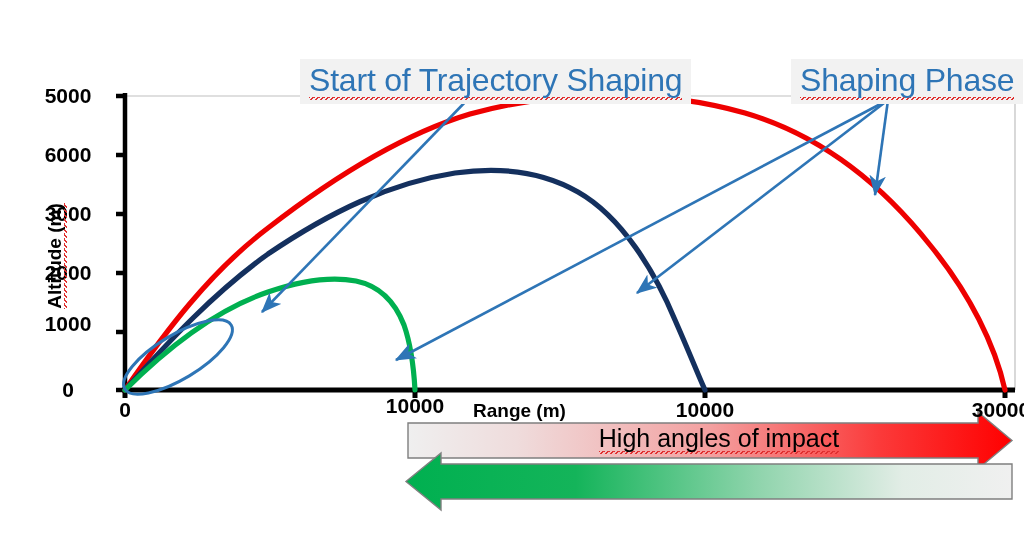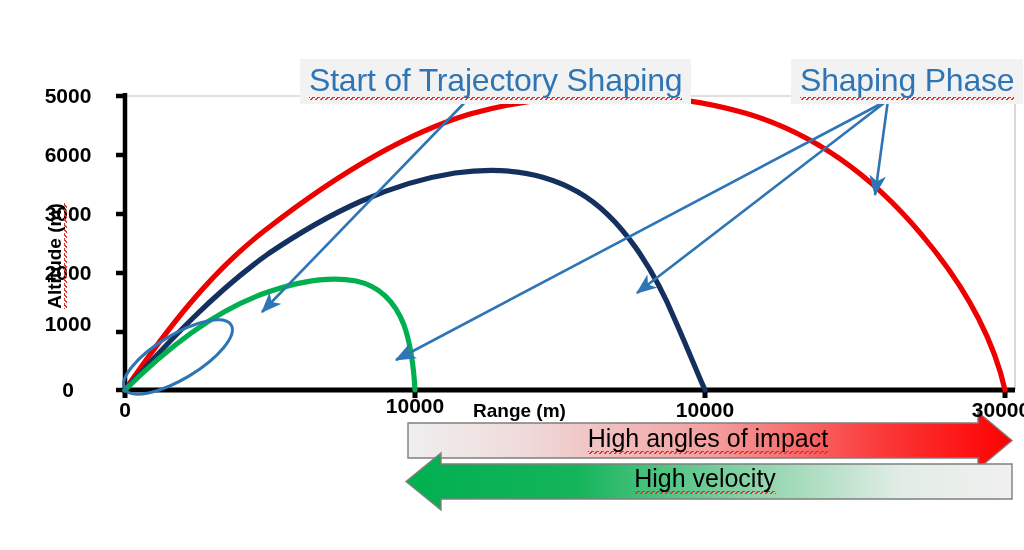--- a/index.html
+++ b/index.html
@@ -49,21 +49,21 @@
   #yaxis-title{
     left:-15px;top:245px;width:140px;text-align:center;
     transform:rotate(-90deg);transform-origin:center center;
   }
 
   
   .barlabel{
     position:absolute;color:#000;font-size:25px;white-space:nowrap;
     text-align:center;
   }
-  #label-impact{left:408px;top:424px;width:600px;}
+  #label-impact{left:408px;top:424px;width:600px;padding-left:11px;}
   #label-velocity{left:405px;top:464px;width:600px;}
 </style>
 </head>
 <body>
 
 <div id="figure">
 
   <svg class="layer" viewBox="0 0 1024 550" preserveAspectRatio="none">
     <defs>
       <marker id="arrowblue" markerWidth="9" markerHeight="9" refX="7.5" refY="3.2" orient="auto" markerUnits="strokeWidth">
@@ -164,17 +164,14 @@
   <div class="xtick" style="left:931px;top:398px;">30000</div>
 
   <div class="axis-title" id="xaxis-title">Range (m)</div>
   <div class="axis-title" id="yaxis-title">
     <span class="sp">Altitude (m)</span>
   </div>
 
   <div class="barlabel" id="label-impact">
     <span class="sp">High angles of impact</span>
   </div>
-  <div class="barlabel" id="label-velocity">
-    <span class="sp">High velocity</span>
-  </div>
 
 </div>
 
 </body></html>

